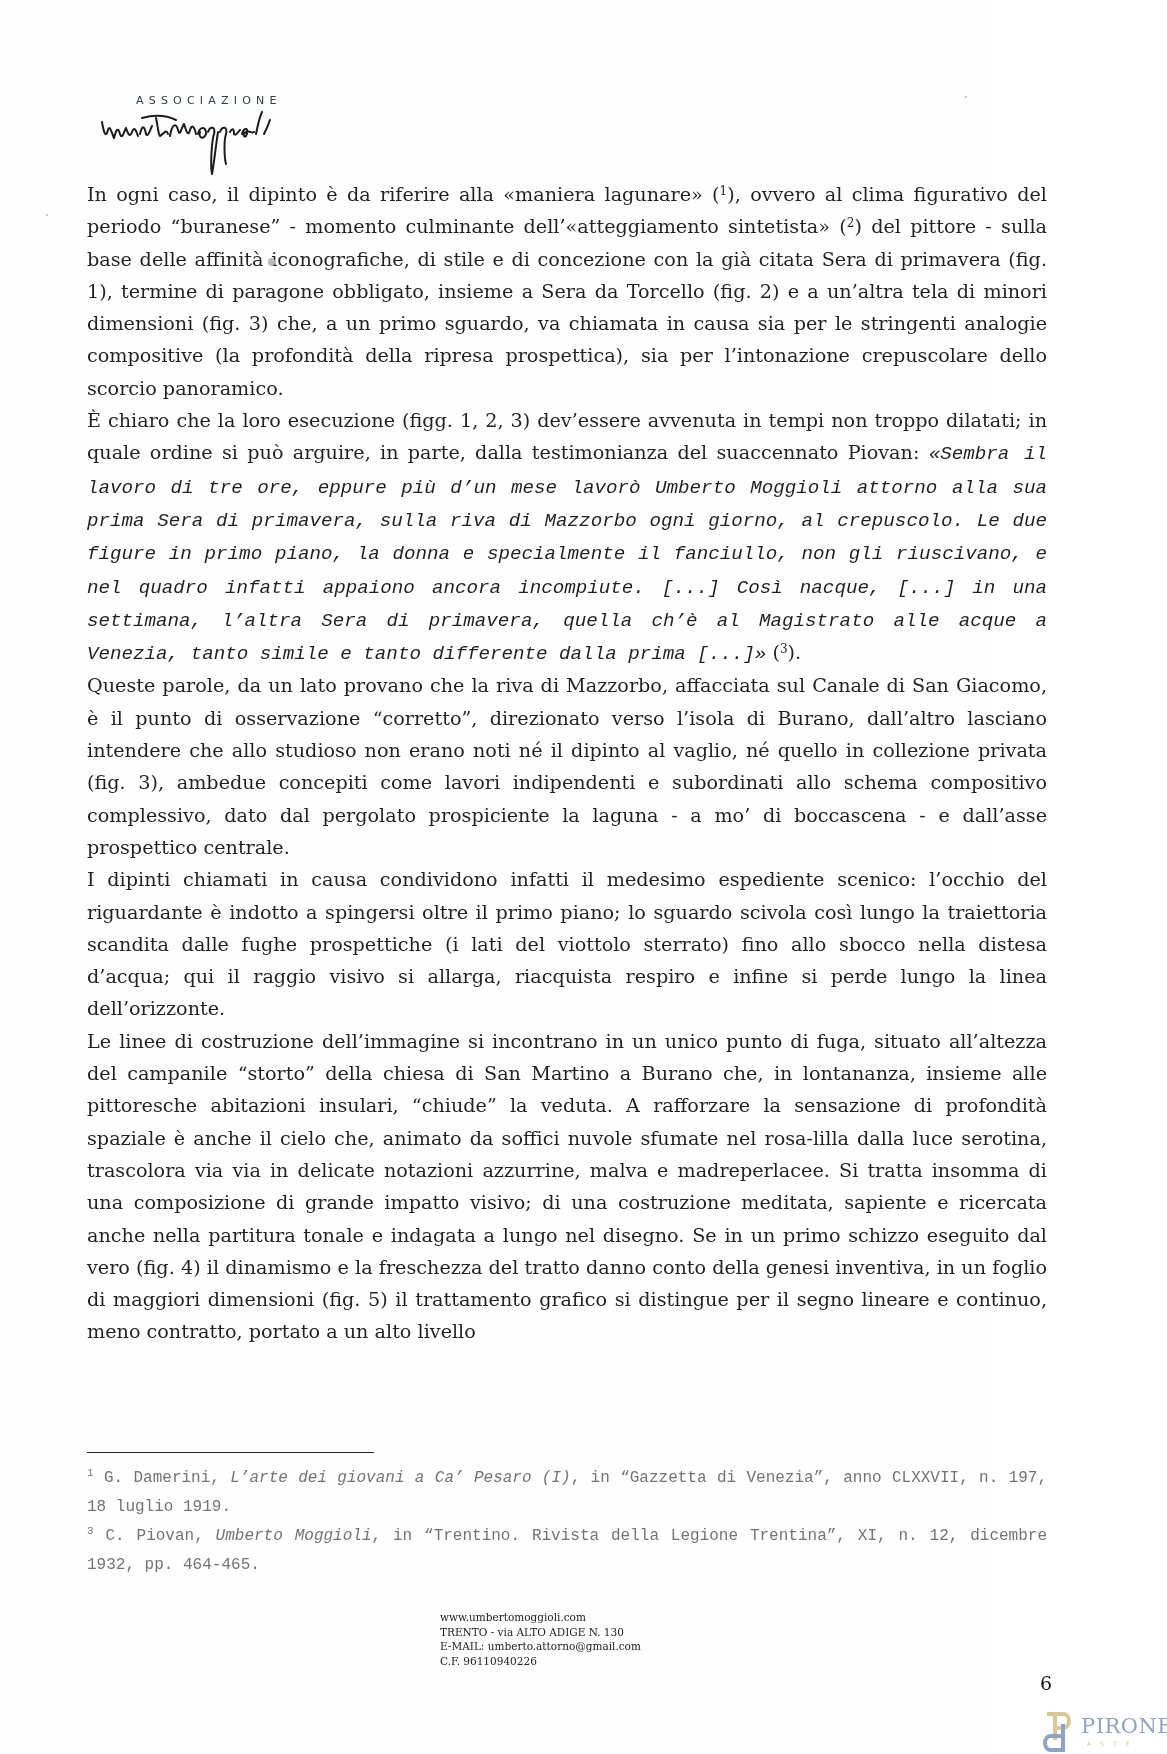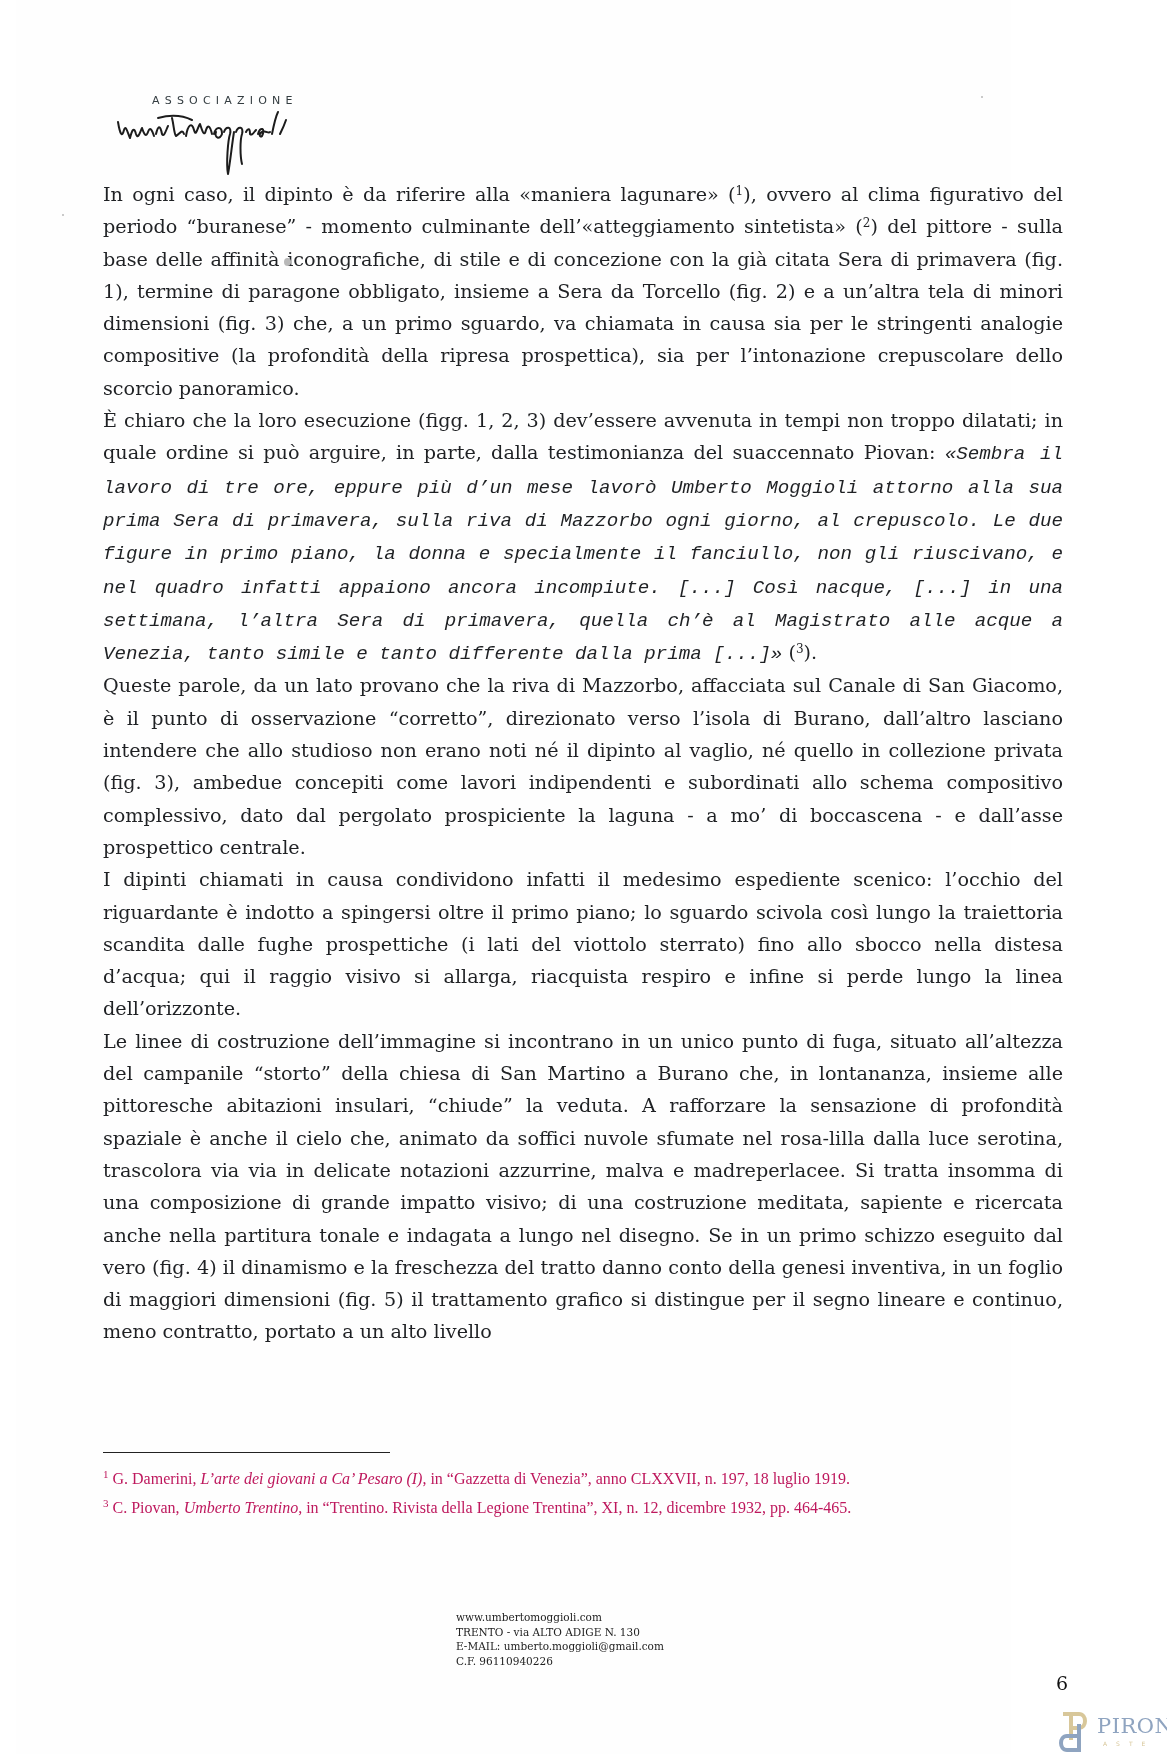--- a/index.html
+++ b/index.html
@@ -1,36 +1,36 @@
 <!DOCTYPE html>
 <html><head>
 <meta charset="utf-8">
 <style>
   html, body { margin: 0; padding: 0; background: #ffffff; }
   body { width: 1167px; height: 1754px; position: relative; overflow: hidden; }
-  .page { position: absolute; left: 16px; top: 0; width: 995px; height: 1754px; background: #fefefe; }
+  .page { position: absolute; left: 0; top: 0; width: 995px; height: 1754px; background: #fefefe; }
 
   .letterhead { position: absolute; left: 96px; top: 88px; width: 260px; height: 90px; }
   .assoc { position: absolute; left: 40px; top: 6px; font-family: "DejaVu Sans", sans-serif; font-size: 11px; letter-spacing: 5.2px; color: #333c40; }
   .signature { position: absolute; left: 0; top: 16px; }
 
   .body-text {
     position: absolute; left: 87px; top: 179px; width: 960px;
     font-family: "DejaVu Serif", serif; font-size: 19.2px; line-height: 32.3px;
     color: #1f2124; text-align: justify;
   }
   .body-text p { margin: 0; }
   .body-text .it { }
   .body-text sup { font-size: 12px; line-height: 0; vertical-align: 6px; }
   .quote { font-style: italic; font-family: Liberation Mono, monospace; }
 
   .fn-rule { position: absolute; left: 87px; top: 1452px; width: 287px; height: 0; border-top: 1.6px solid #222; }
   .footnotes {
     position: absolute; left: 87px; top: 1464px; width: 960px;
-    font-family: Liberation Serif, serif; font-size: 16px; line-height: 29px; color: #be185d;
+    font-family: Liberation Mono, monospace; font-size: 16px; line-height: 29px; color: #737373;
     text-align: justify;
   }
   .footnotes p { margin: 0; }
   .footnotes sup { font-size: 11px; line-height: 0; vertical-align: 6px; }
   .footnotes .it { font-style: italic; }
 
   .contact {
     position: absolute; left: 440px; top: 1610px; width: 300px; text-align: left;
     font-family: "DejaVu Serif", serif; font-size: 10.5px; line-height: 14.5px; color: #222;
   }
@@ -74,27 +74,27 @@
     <p><span>È chiaro che la loro esecuzione (figg. 1, 2, 3) dev’essere avvenuta in tempi non troppo dilatati; in quale ordine si può arguire, in parte, dalla testimonianza del suaccennato Piovan: </span><span class="quote">«Sembra il lavoro di tre ore, eppure più d’un mese lavorò Umberto Moggioli attorno alla sua prima Sera di primavera, sulla riva di Mazzorbo ogni giorno, al crepuscolo. Le due figure in primo piano, la donna e specialmente il fanciullo, non gli riuscivano, e nel quadro infatti appaiono ancora incompiute. [...] Così nacque, [...] in una settimana, l’altra Sera di primavera, quella ch’è al Magistrato alle acque a Venezia, tanto simile e tanto differente dalla prima [...]»</span><span> (</span><sup>3</sup><span>).</span></p>
     <p>Queste parole, da un lato provano che la riva di Mazzorbo, affacciata sul Canale di San Giacomo, è il  punto di osservazione “corretto”, direzionato verso l’isola di Burano, dall’altro lasciano intendere che allo studioso non erano noti né il dipinto al vaglio, né quello in collezione privata (fig. 3), ambedue concepiti come lavori indipendenti e subordinati allo schema compositivo complessivo, dato dal pergolato prospiciente la laguna - a mo’ di boccascena -  e dall’asse prospettico centrale.</p>
     <p>I dipinti chiamati in causa condividono infatti il medesimo espediente scenico: l’occhio del riguardante è indotto a spingersi oltre il primo piano; lo sguardo scivola così lungo la traiettoria scandita dalle fughe prospettiche (i lati del viottolo sterrato) fino allo sbocco nella distesa d’acqua; qui il raggio visivo si allarga, riacquista respiro e infine si perde lungo la linea dell’orizzonte.</p>
     <p>Le linee di costruzione dell’immagine si incontrano in un unico punto di fuga, situato all’altezza del campanile “storto” della chiesa di San Martino a Burano che, in lontananza, insieme alle pittoresche abitazioni insulari, “chiude” la veduta. A rafforzare la sensazione di profondità spaziale è anche il cielo che, animato da soffici nuvole sfumate nel rosa-lilla dalla luce serotina, trascolora via via in delicate notazioni azzurrine, malva e madreperlacee. Si tratta insomma di una composizione di grande impatto visivo; di una costruzione meditata, sapiente e ricercata anche nella partitura tonale e indagata a lungo nel disegno. Se in un primo schizzo eseguito dal vero (fig. 4) il dinamismo e la freschezza del tratto danno conto della genesi inventiva, in un foglio di maggiori dimensioni (fig. 5) il trattamento grafico si distingue per il segno lineare e continuo, meno contratto, portato a un alto livello</p>
   </div>
 
   <div class="fn-rule"></div>
 
   <div class="footnotes">
     <p><sup>1</sup><span> G. Damerini, </span><span class="it">L’arte dei giovani a Ca’ Pesaro (I)</span><span>, in “Gazzetta di Venezia”, anno CLXXVII, n. 197, 18 luglio 1919.</span></p>
-    <p><sup>3</sup><span> C. Piovan, </span><span class="it">Umberto Trentino</span><span>, in “Trentino. Rivista della Legione Trentina”, XI, n. 12, dicembre 1932, pp. 464-465.</span></p>
+    <p><sup>3</sup><span> C. Piovan, </span><span class="it">Umberto Moggioli</span><span>, in “Trentino. Rivista della Legione Trentina”, XI, n. 12, dicembre 1932, pp. 464-465.</span></p>
   </div>
 
   <div class="contact">
     <div>www.umbertomoggioli.com</div>
     <div>TRENTO - via ALTO ADIGE N. 130</div>
-    <div>E-MAIL: umberto.moggioli@gmail.com</div>
+    <div>E-MAIL: umberto.attorno@gmail.com</div>
     <div>C.F. 96110940226</div>
   </div>
 
   <div class="page-number">6</div>
 
   <div class="watermark">
     <svg width="40" height="44" viewBox="0 0 40 44" style="position:absolute;left:0;top:0">
       <path d="M6 4 H22 C30 4, 30 18, 22 18 H14 V4" fill="none" stroke="#d8c79a" stroke-width="4"></path>
       <path d="M14 4 V30" stroke="#d8c79a" stroke-width="4"></path>
       <path d="M22 14 V40 H10 C2 40, 2 26, 10 26 H22" fill="none" stroke="#8fa4c0" stroke-width="4"></path>

